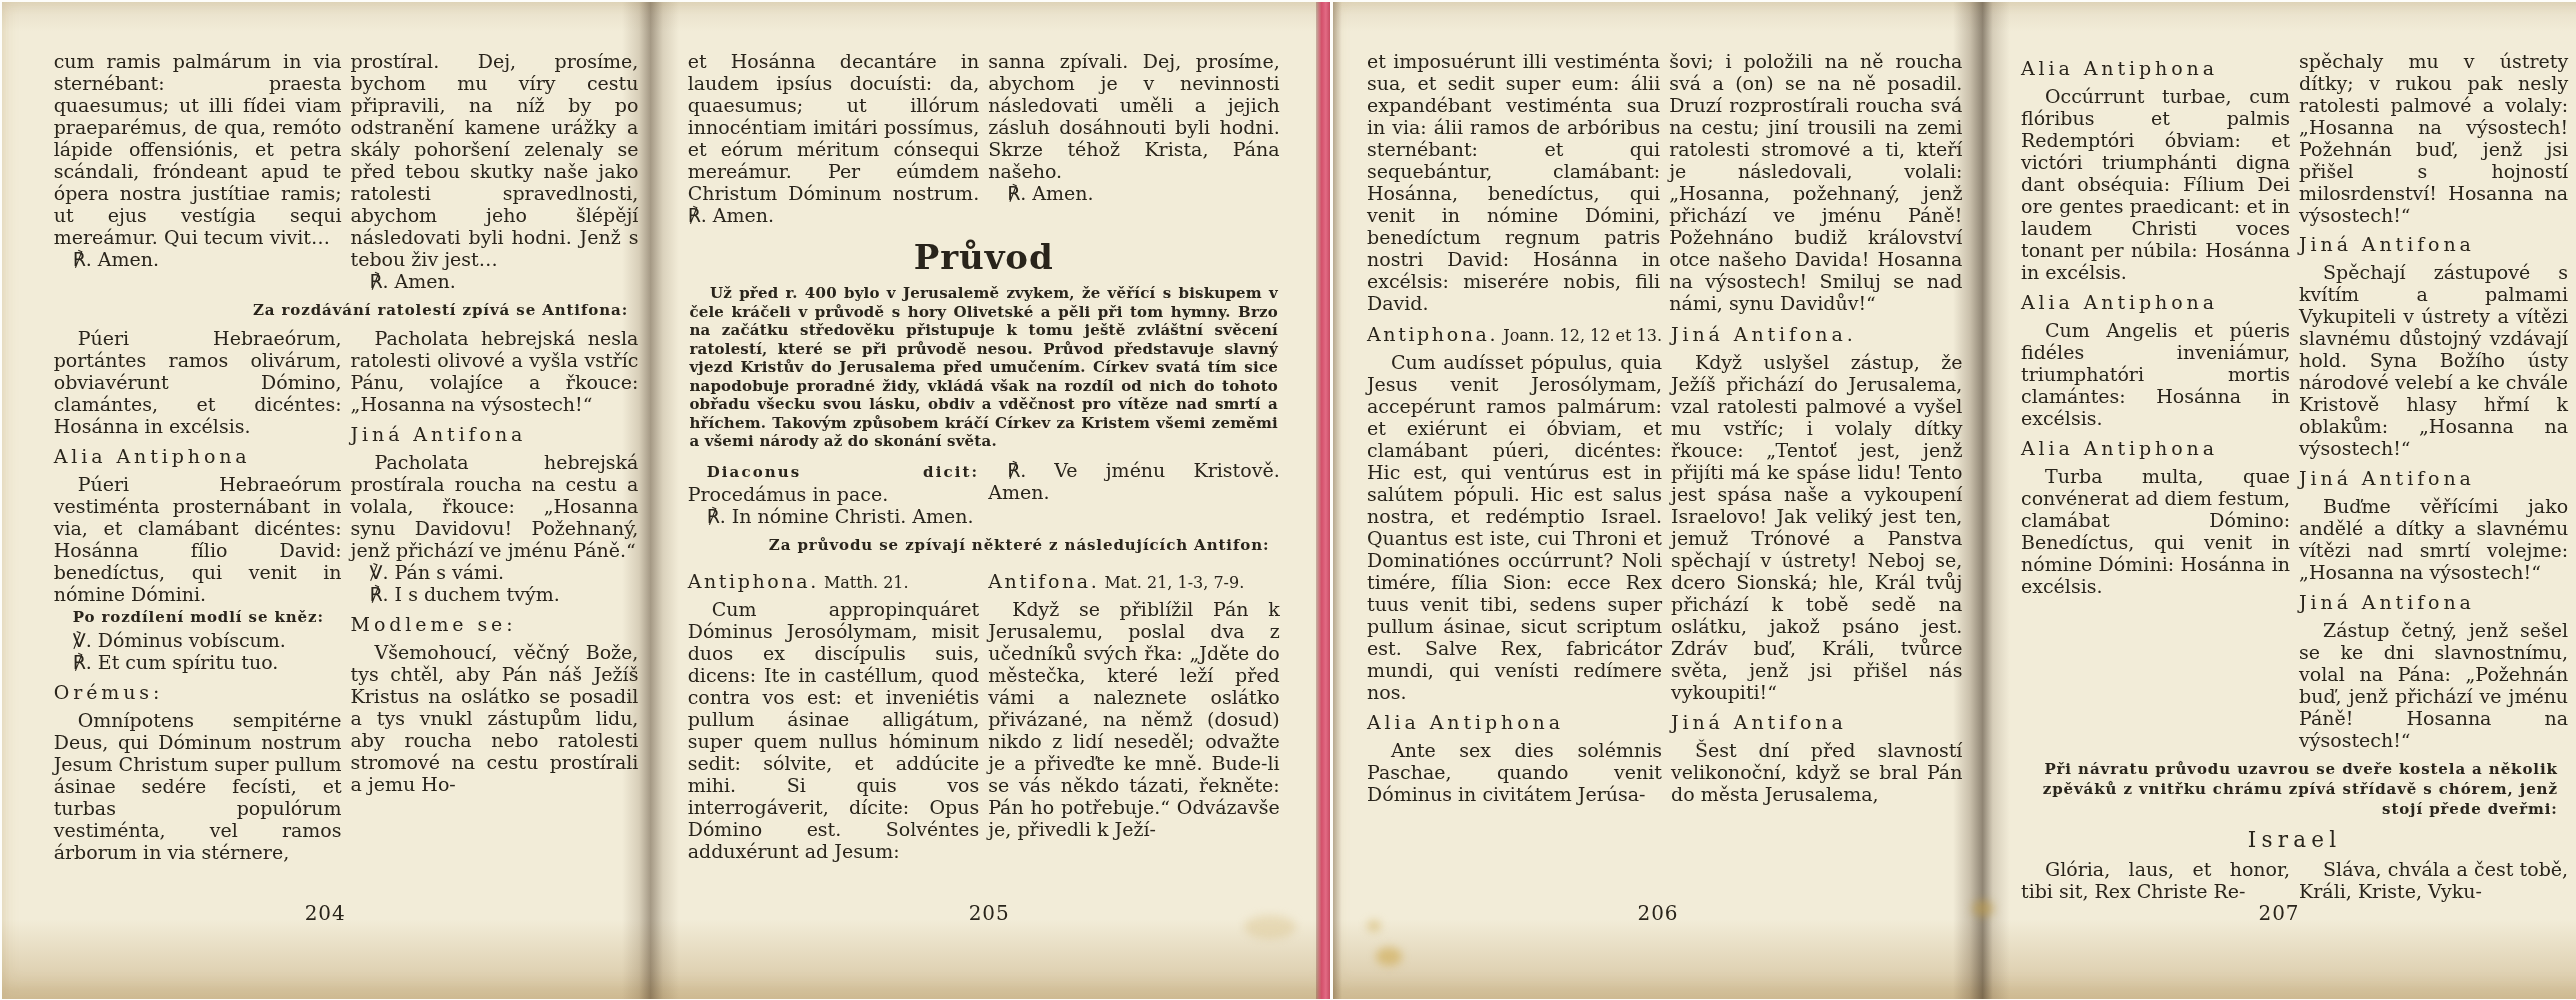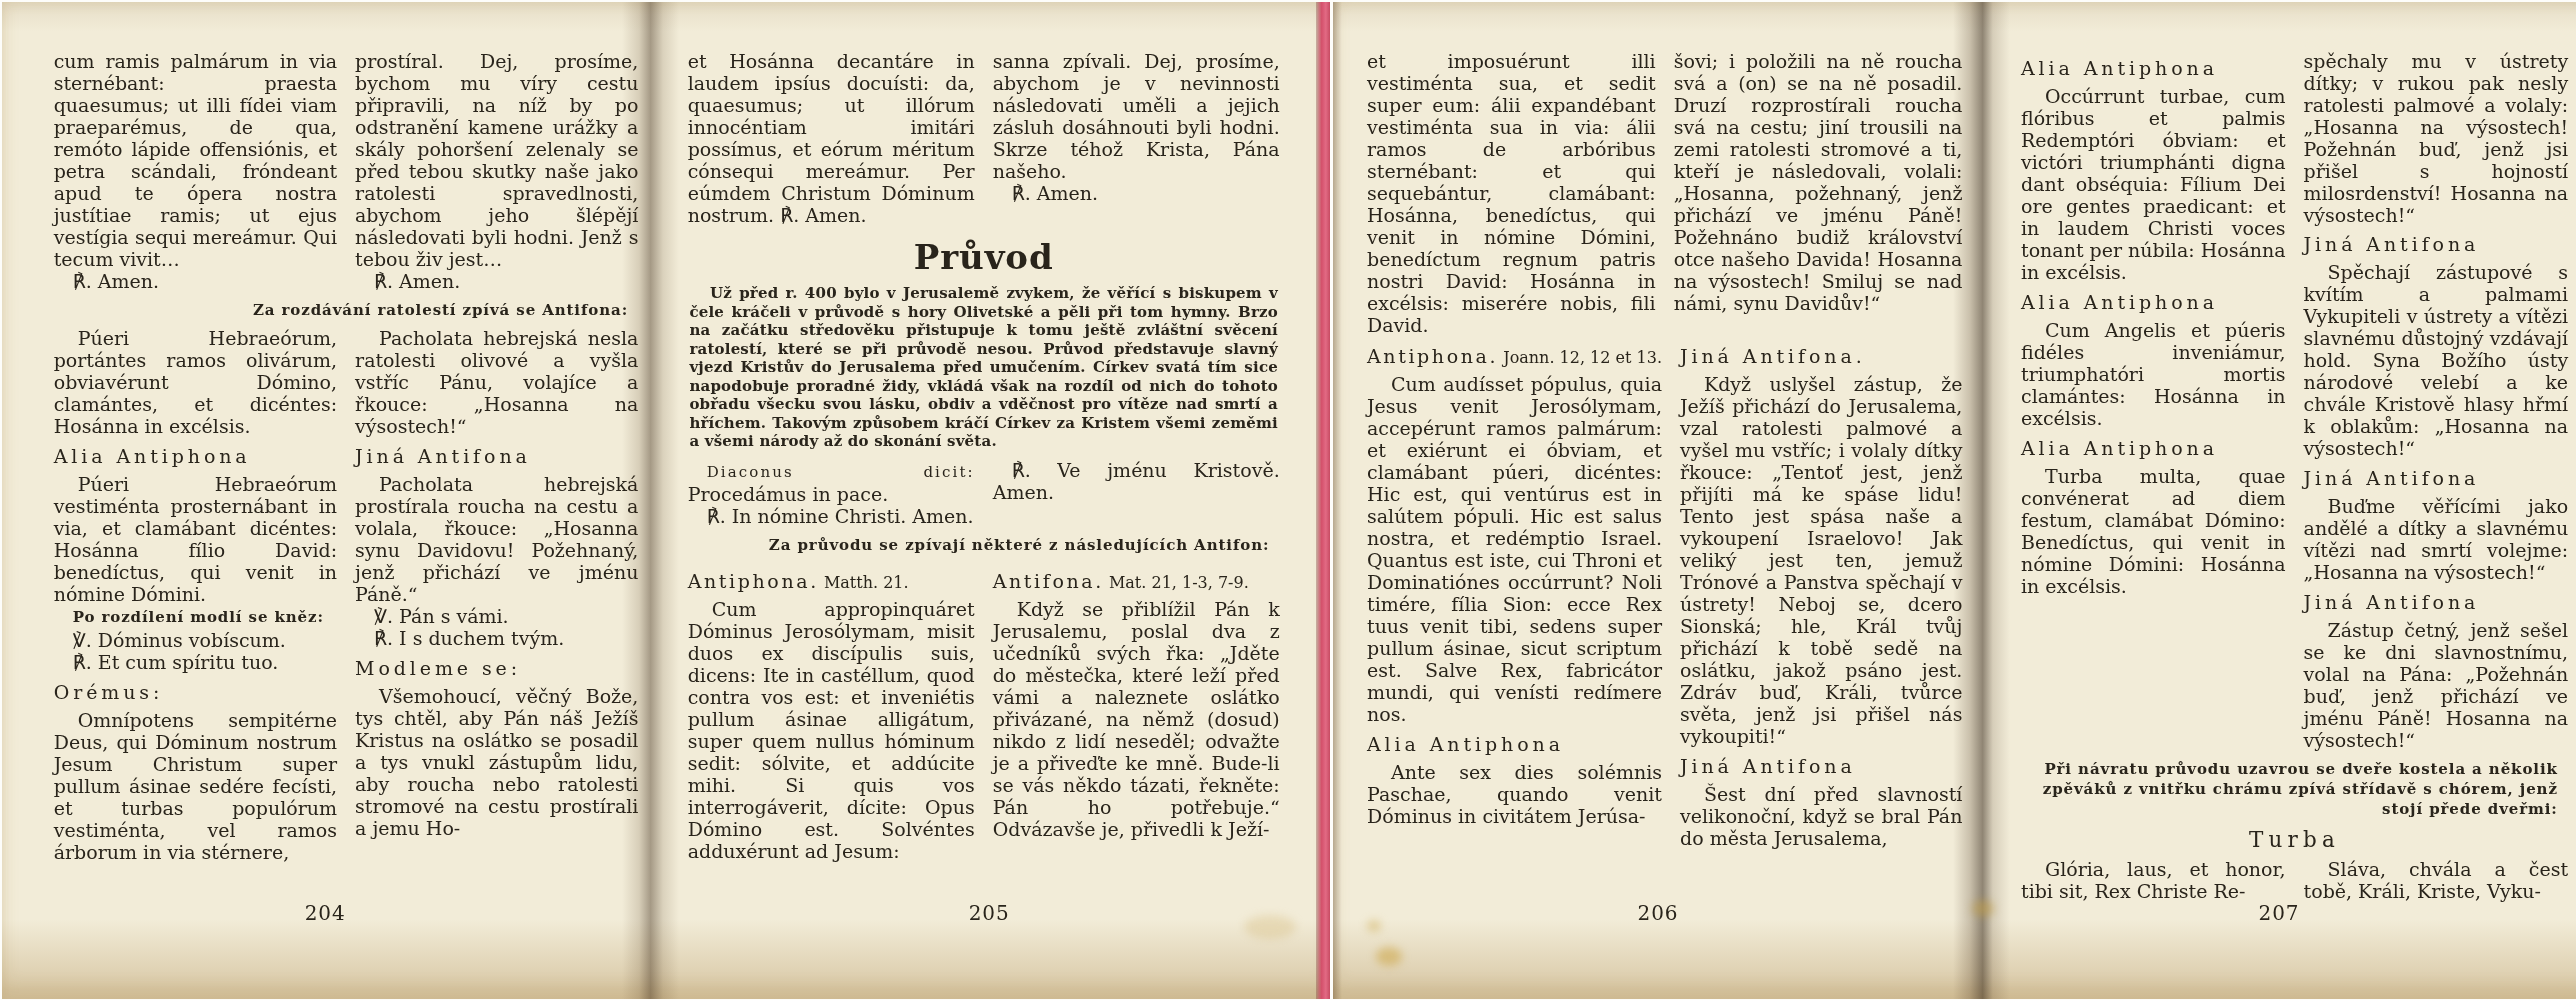--- a/index.html
+++ b/index.html
@@ -29,40 +29,40 @@
   .spread2 .gutter{left:620px;
     background:linear-gradient(90deg, rgba(55,32,10,0) 0%, rgba(55,32,10,.22) 30%,
       rgba(35,20,6,.48) 52%, rgba(55,32,10,.15) 70%, rgba(55,32,10,0) 100%)}
   .red-edge{position:absolute;right:0;top:0;bottom:0;width:13.7px;
     background:linear-gradient(90deg, rgba(80,30,20,.28) 0%, #d4506b 40%, #e26a84 70%, #c74b62 100%)}
   .left-edge{position:absolute;left:0;top:0;bottom:0;width:8.6px;
     background:linear-gradient(90deg, rgba(60,35,10,.28), rgba(60,35,10,0))}
   .stain{position:absolute;border-radius:50%;filter:blur(4.3px);pointer-events:none}
 
   .page-body{position:relative;height:100%}
-  .cols{display:flex;gap:18px;margin-bottom:1.7px}
+  .cols{display:flex;gap:9px;margin-bottom:1.7px}
   .col{flex:1 1 0}
 
   .para{font-size:19px;line-height:22px;text-align:justify}
   .indent{text-indent:24px}
   .lead-para{text-indent:19px}
   .vr{font-size:19px;line-height:22px;text-indent:19px;text-align:justify}
   .heading{font-size:19px;font-weight:400;letter-spacing:3.9px;
     margin:7.7px 0 6px;white-space:nowrap}
   .heading .hd{letter-spacing:2.6px}
   .heading .ref{font-size:16px;letter-spacing:0}
   .rubric-inline{font-size:15px;font-weight:bold;letter-spacing:0.9px;line-height:20.6px;
     text-indent:19px;text-align:left;margin:1.7px 0}
   .rubric-full{font-size:15px;font-weight:bold;letter-spacing:0.9px;text-align:right;
     line-height:20px;margin:8.6px 10.3px 6.9px}
   .title{font-size:34px;font-weight:bold;letter-spacing:0.9px;text-align:center;margin:11px 0 7.7px}
   .hymn-title{font-size:21.5px;font-weight:400;letter-spacing:5.2px;text-align:center;margin:7.7px 0 6px}
   .note{font-size:15px;font-weight:bold;line-height:18.5px;letter-spacing:0.2px;
     text-align:justify;text-indent:20.6px;margin:0 1.7px 7.7px}
-  .lead{font-size:15px;font-weight:normal;letter-spacing:2.1px}
+  .lead{font-size:15px;font-weight:bold;letter-spacing:2.1px}
   .page-num{position:absolute;bottom:74px;left:0;right:0;text-align:center;
     font-size:20px;letter-spacing:0.9px}
 </style>
 </head>
 <body>
 
 <div class="scan">
 
   <div class="spread spread1">
     <div class="page p204">
@@ -186,21 +186,21 @@
               <p class="para">spěchaly mu v ústrety dítky; v rukou pak nesly ratolesti palmové a volaly: „Hosanna na výsostech! Požehnán buď, jenž jsi přišel s hojností milosrdenství! Hosanna na výsostech!“</p>
               <h3 class="heading">Jiná Antifona</h3>
               <p class="para indent">Spěchají zástupové s kvítím a palmami Vykupiteli v ústrety a vítězi slavnému důstojný vzdávají hold. Syna Božího ústy národové velebí a ke chvále Kristově hlasy hřmí k oblakům: „Hosanna na výsostech!“</p>
               <h3 class="heading">Jiná Antifona</h3>
               <p class="para indent">Buďme věřícími jako andělé a dítky a slavnému vítězi nad smrtí volejme: „Hosanna na výsostech!“</p>
               <h3 class="heading">Jiná Antifona</h3>
               <p class="para indent">Zástup četný, jenž sešel se ke dni slavnostnímu, volal na Pána: „Požehnán buď, jenž přichází ve jménu Páně! Hosanna na výsostech!“</p>
             </div>
           </div>
           <div class="rubric-full">Při návratu průvodu uzavrou se dveře kostela a několik zpěváků z vnitřku chrámu zpívá střídavě s chórem, jenž stojí přede dveřmi:</div>
-          <h2 class="hymn-title">Turba</h2>
+          <h2 class="hymn-title">Israel</h2>
           <div class="cols">
             <div class="col">
               <p class="para indent">Glória, laus, et honor, tibi sit, Rex Christe Re-</p>
             </div>
             <div class="col">
               <p class="para indent">Sláva, chvála a čest tobě, Králi, Kriste, Vyku-</p>
             </div>
           </div>
         </div>
       <div class="page-num">207</div>

